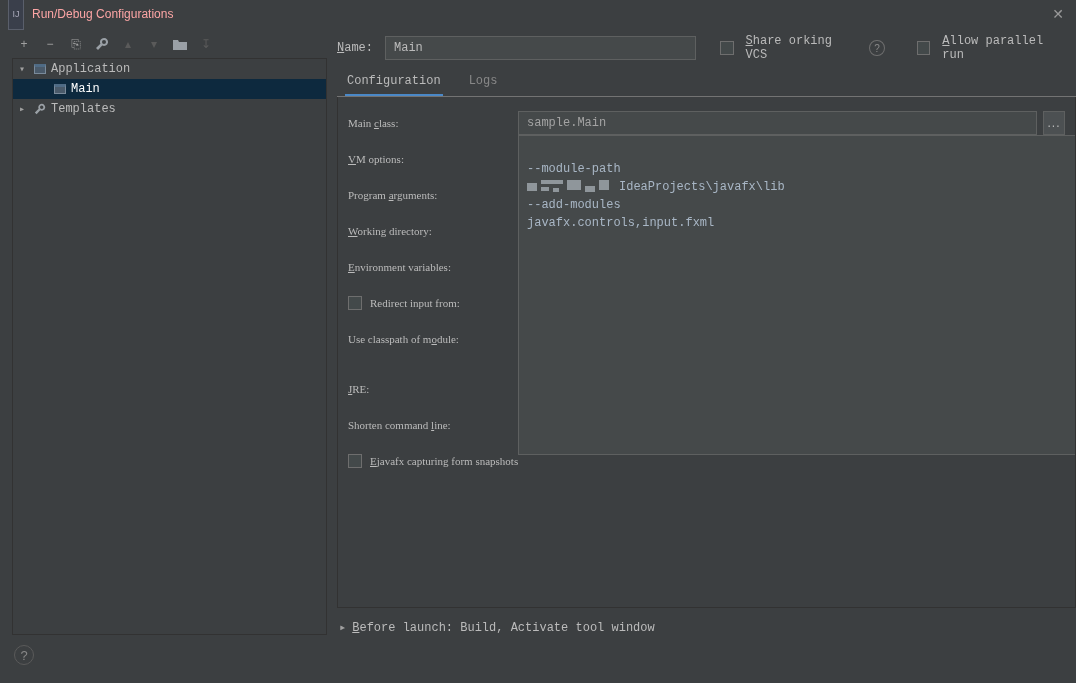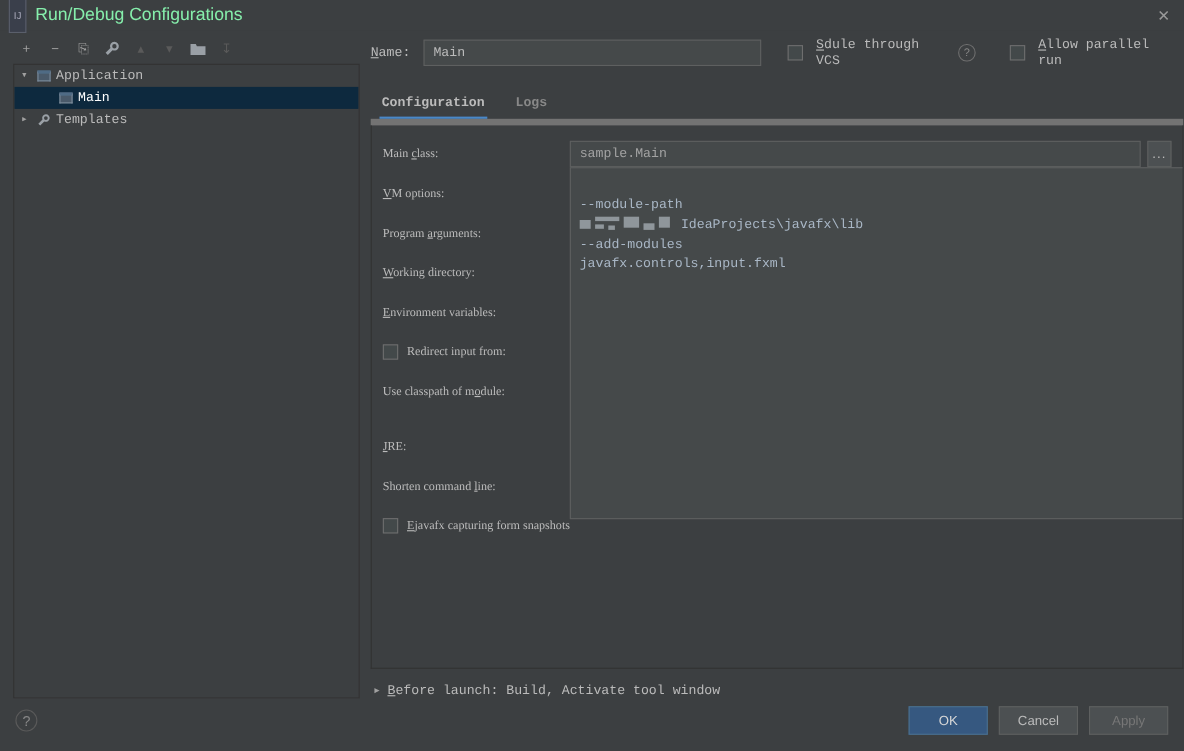--- a/index.html
+++ b/index.html
@@ -22,21 +22,21 @@
   padding: 0 8px;
 }
 .titlebar .app-icon {
   width: 16px; height: 32px;
   background: #3a3f4b;
   border: 1px solid #5a5f6b;
   margin-right: 8px;
   display: flex; align-items: center; justify-content: center;
   font-size: 9px; color: #aab;
 }
-.titlebar .title { color: #86efac; font-size: 16px; }
+.titlebar .title { color: #fca5a5; font-size: 12px; }
 .titlebar .close {
   margin-left: auto;
   width: 20px; height: 20px;
   display: flex; align-items: center; justify-content: center;
   color: #999; font-size: 14px;
 }
 .content {
   flex: 1;
   display: flex;
   flex-direction: column;
@@ -125,27 +125,26 @@
   background: #43494a;
 }
 .help-circle {
   width: 16px; height: 16px;
   border: 1px solid #6e6e6e;
   border-radius: 50%;
   display:flex; align-items:center; justify-content:center;
   font-size: 10px; color:#888;
 }
 .tabs {
-  margin-top: 18px;
-  border-bottom: 6px solid #737373;
+  margin-top: 6px;
+  border-bottom: 1px solid #737373;
   display: flex;
   gap: 24px;
   padding: 0 8px;
   font-family: "Courier New", monospace;
-  font-weight: bold;
 }
 .tab {
   padding: 6px 2px;
   color: #888;
   border-bottom: 2px solid transparent;
 }
 .tab.active {
   color: #bbbbbb;
   border-bottom: 2px solid #4a88c7;
 }
@@ -315,21 +314,21 @@
         </div>
       </div>
     </div>
 
     <div class="right-col">
       <div class="name-row">
         <span class="field-label"><span class="u">N</span>ame:</span>
         <input class="text-input" style="width: 320px;" value="Main">
         <div style="flex:1"></div>
         <span class="check"></span>
-        <span class="field-label"><span class="u">S</span><span>dule through VCS</span></span>
+        <span class="field-label"><span class="u">S</span><span>hare orking VCS</span></span>
         <span class="help-circle">?</span>
         <span style="width:8px"></span>
         <span class="check"></span>
         <span class="field-label"><span class="u">A</span><span>llow parallel run</span></span>
       </div>
 
       <div class="tabs">
         <div class="tab active">Configuration</div>
         <div class="tab">Logs</div>
       </div>
@@ -383,19 +382,14 @@
 
       <div class="before-launch">
         <span style="color:#a0a0a0">▸</span>
         <span><span class="u">B</span><span>efore launch: Build, Activate tool window</span></span>
       </div>
     </div>
   </div>
 
   <div class="footer">
     <div class="help">?</div>
-    <div class="btns">
-      <div class="btn primary">OK</div>
-      <div class="btn">Cancel</div>
-      <div class="btn disabled">Apply</div>
-    </div>
   </div>
 </div>
 
 </body></html>

